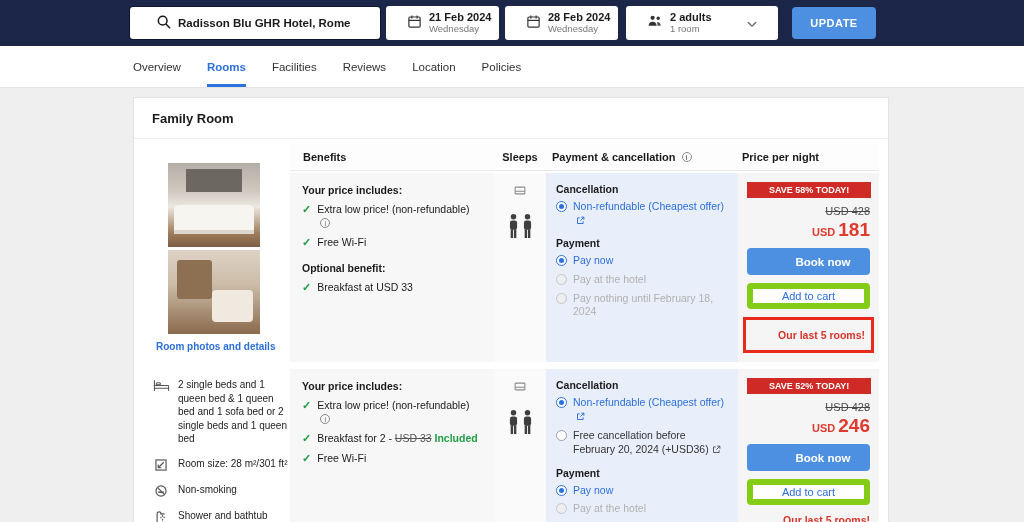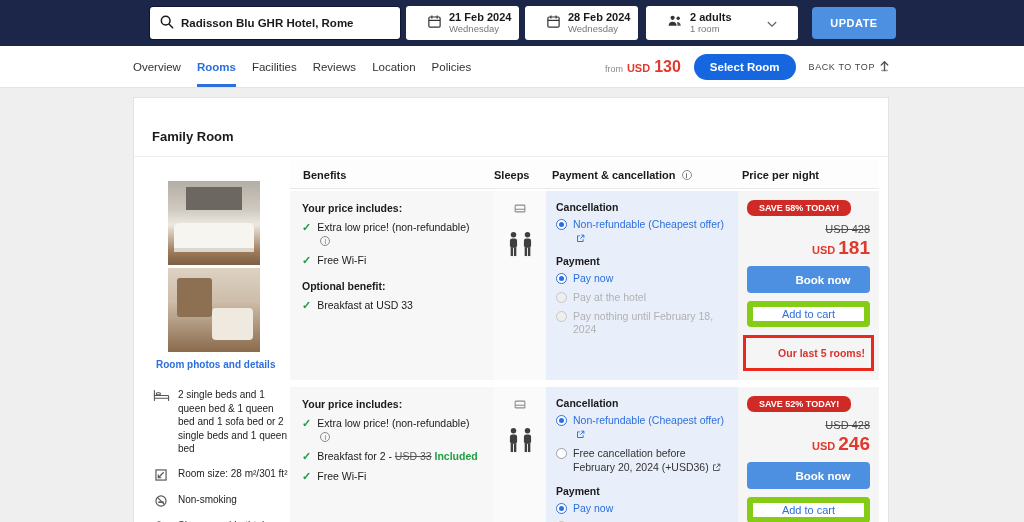--- a/index.html
+++ b/index.html
@@ -1,70 +1,70 @@
 <!DOCTYPE html>
 <html><head>
 <meta charset="utf-8">
 <style>
   * { margin:0; padding:0; box-sizing:border-box; }
   html,body { width:1024px; height:522px; overflow:hidden; }
   body { font-family:"Liberation Sans",sans-serif; background:#efeff0; color:#1a1a1a; }
 
   
   .topbar { height:46px; background:#1b2649; display:flex; align-items:center; gap:6px; padding-left:130px; }
-  .search-field { width:250px; height:32px; background:#fff; border-radius:3px; display:flex; align-items:center; gap:7px; padding:0 9px; box-shadow:0 0 0 1px #0d1530;margin-left:20px; }
+  .search-field { width:250px; height:32px; background:#fff; border-radius:3px; display:flex; align-items:center; gap:7px; padding:0 26px; box-shadow:0 0 0 1px #0d1530; }
   .search-field input { border:none; outline:none; background:transparent; width:100%; font-family:"Liberation Sans",sans-serif; font-size:11.5px; font-weight:bold; color:#1a1a1a; }
   .pill-field { height:34px; background:#fff; border-radius:3px; display:flex; align-items:center; gap:7px; padding:0 21px; cursor:pointer; }
   .date-field { width:113px; }
   .field-lines { display:flex; flex-direction:column; line-height:1.15; }
   .f-main { font-size:11px; font-weight:bold; color:#1a1a1a; white-space:nowrap; }
   .f-sub { font-size:9.5px; color:#777; }
   .occ-field { width:152px; margin-left:2px; }
   .occ-field .field-lines { flex:1; }
   .update-btn { width:84px; height:32px; margin-left:8px; background:#4d90e2; color:#fff; border:none; border-radius:4px; font-family:"Liberation Sans",sans-serif; font-size:11px; font-weight:bold; letter-spacing:.5px; cursor:pointer; }
 
   
   .subnav { height:42px; background:#fff; border-bottom:1px solid #e4e4e4; display:flex; align-items:center; padding:0 134px 0 133px; }
-  .tabs { display:flex; gap:16px; height:100%; }
+  .tabs { display:flex; gap:26px; height:100%; }
   .tab { display:flex; align-items:center; font-size:11.5px; color:#333; border-bottom:3px solid transparent; padding-top:3px; cursor:pointer; white-space:nowrap; }
   .tab.active { color:#2c6fdd; font-weight:bold; border-bottom-color:#2c6fdd; }
   .subnav-right { margin-left:auto; display:flex; align-items:center; gap:13px; }
   .from-price { display:flex; align-items:baseline; gap:4px; white-space:nowrap; }
   .from-word { font-size:9px; color:#8a8a8a; }
   .from-cur { font-size:11px; color:#e03a2f; font-weight:bold; }
   .from-amt { font-size:16px; color:#e03a2f; font-weight:bold; }
   .select-room-btn { height:26px; padding:0 16px; background:#1666e0; color:#fff; border:none; border-radius:13px; font-family:"Liberation Sans",sans-serif; font-size:11.5px; font-weight:bold; cursor:pointer; }
   .back-top { display:flex; align-items:center; gap:4px; font-size:9px; letter-spacing:.6px; color:#444; cursor:pointer; white-space:nowrap; }
 
   
   .main { padding-top:9px; }
   .card { margin-left:133px; width:756px; min-height:414px; background:#fff; border:1px solid #e3e3e3; }
-  .card-header { padding:31px 18px 12px 18px; font-size:13px; font-weight:bold; border-bottom:1px solid #efefef; }
+  .card-header { padding:13px 18px 12px 18px; font-size:13px; font-weight:bold; border-bottom:1px solid #efefef; }
   .card-body { display:flex; padding:0 9px 14px 16px; }
 
   
   .room-info { width:140px; padding:24px 0 0 2px; flex-shrink:0; }
   .photos { margin-left:16px; width:92px; cursor:pointer; }
   .photo { width:92px; height:84px; position:relative; overflow:hidden; }
   .photo-1 { background:linear-gradient(180deg,#b3aea6 0%,#cfc9bf 34%,#ece8e1 52%,#a98succes 70%,#9e7b5a 84%,#7d5f44 100%); background:linear-gradient(180deg,#b3aea6 0%,#cfc9bf 34%,#ece8e1 52%,#9e7b5a 84%,#7d5f44 100%); margin-bottom:3px; }
   .photo-1::before { content:""; position:absolute; top:7%; left:20%; width:60%; height:28%; background:#6d6761; }
   .photo-1::after { content:""; position:absolute; bottom:16%; left:6%; right:6%; height:34%; background:#f7f5f0; border-radius:5px 5px 0 0; box-shadow:inset 0 -4px 0 #ddd8cf; }
   .photo-2 { background:linear-gradient(180deg,#ddd2c4 0%,#cdbda9 40%,#a98succes 60%,#8a6a4c 100%); background:linear-gradient(180deg,#ddd2c4 0%,#cdbda9 40%,#8a6a4c 100%); }
   .photo-2::before { content:""; position:absolute; top:12%; left:10%; width:38%; height:46%; background:#8d6f52; border-radius:3px; }
   .photo-2::after { content:""; position:absolute; bottom:14%; right:8%; width:44%; height:38%; background:#efe9df; border-radius:4px; }
   .photos-link { display:block; margin:7px 0 0 4px; font-size:10px; font-weight:bold; color:#2c6fdd; text-decoration:none; cursor:pointer; }
-  .detail-list { margin-top:18px; display:flex; flex-direction:column; gap:11px; }
+  .detail-list { margin-top:26px; display:flex; flex-direction:column; gap:11px; }
   .detail-item { display:flex; gap:8px; font-size:10px; line-height:1.35; color:#222; }
   .detail-item .d-icon { width:18px; flex-shrink:0; display:flex; justify-content:center; padding-top:1px; }
 
   
   .offers { flex:1; padding-top:3px; }
   .offers-header { display:flex; align-items:center; font-size:11px; font-weight:bold; color:#1a1a1a; padding:9px 0 7px 0; border-bottom:1px solid #e8e8e8; background:#fdfdfd; }
   .oh-benefits { flex:1; padding-left:13px; }
-  .oh-sleeps { width:52px; }
+  .oh-sleeps { width:52px;text-align:center; }
   .oh-payment { width:192px; padding-left:6px; display:flex; align-items:center; gap:3px; }
   .oh-price { width:141px; padding-left:4px; }
   .offer-row { display:flex; align-items:stretch; margin-top:2px; min-height:172px; }
   .offer-row + .offer-row { margin-top:7px; }
   .cell { padding:11px 12px; }
   .cell.benefits { flex:1; background:#f7f7f7; font-size:10.5px; }
   .cell.sleeps { width:52px; background:#fafafa; padding:8px 6px; display:flex; flex-direction:column; align-items:center; gap:10px; }
   .cell.payment { width:192px; background:#e9effa; padding:10px 10px; font-size:10.5px; }
   .cell.price { width:141px; background:#f5f5f5; padding:9px 9px; display:flex; flex-direction:column; }
 
@@ -82,21 +82,21 @@
   .radio { width:11px; height:11px; border-radius:50%; border:1px solid #9aa0a6; background:#fff; flex-shrink:0; margin-top:1px; position:relative; }
   .radio.sel { border-color:#2c6fdd; }
   .radio.sel::after { content:""; position:absolute; inset:2px; border-radius:50%; background:#2c6fdd; }
   .radio.dis { border-color:#c6c6c6; background:#eee; }
   .r-label { color:#333; }
   .r-label.link { color:#2c6fdd; }
   .radio-row.disabled { cursor:default; }
   .radio-row.disabled .r-label { color:#b0b0b0; }
   .ext-ic { display:inline-block; margin-left:3px; vertical-align:-1px; }
 
-  .badge { align-self:flex-start; background:#cf2a26; color:#fff; font-size:9px; font-weight:bold; padding:3px 12px; margin-bottom:7px; white-space:nowrap;border-radius:7px; }
+  .badge { align-self:flex-start; background:#cf2a26; color:#fff; font-size:9px; font-weight:bold; padding:3px 22px; margin-bottom:7px; white-space:nowrap; }
   .old-price { text-align:right; font-size:11px; color:#4a4a4a; text-decoration:line-through; margin-bottom:2px; }
   .new-price { text-align:right; margin-bottom:7px; white-space:nowrap; }
   .np-cur { font-size:11px; color:#e03a2f; font-weight:bold; margin-right:3px; }
   .np-amt { font-size:19px; color:#e03a2f; font-weight:bold; }
   .book-btn { height:27px; width:100%; background:#4d90e2; color:#fff; border:none; border-radius:4px; font-family:"Liberation Sans",sans-serif; font-size:11.5px; font-weight:bold; cursor:pointer; margin-bottom:8px;padding-left:29px; }
   .cart-btn { height:26px; width:100%; background:#fff; color:#2c6fdd; border:6px solid #84cc16; border-radius:4px; font-family:"Liberation Sans",sans-serif; font-size:11px; cursor:pointer; }
   .urgency { margin-top:9px; text-align:right; font-size:10.5px; font-weight:bold; color:#d7342a; }
   .urgency-box { margin:8px -4px 0 -4px; border:3px solid #e8291c; padding:9px 6px; text-align:right; }
   .urgency-box .urgency { margin-top:0; }
 
@@ -169,38 +169,20 @@
 
 <div class="subnav">
   <div class="tabs">
     <div class="tab">Overview</div>
     <div class="tab active">Rooms</div>
     <div class="tab">Facilities</div>
     <div class="tab">Reviews</div>
     <div class="tab">Location</div>
     <div class="tab">Policies</div>
   </div>
-  <div class="subnav-right">
-    <div class="from-price">
-      <span class="from-word">from</span>
-      <span class="from-cur">USD</span>
-      <span class="from-amt">130</span>
-    </div>
-    <button class="select-room-btn">Select Room</button>
-    <div class="back-top">
-      <span>BACK TO TOP</span>
-      <span>
-        <svg width="11" height="13" viewBox="0 0 12 14" fill="none" stroke="#555" stroke-width="1.5" stroke-linecap="round">
-            <path d="M6 12.5V3.5"></path>
-            <path d="M2.5 6.5L6 3l3.5 3.5"></path>
-            <path d="M3 12.5h6" opacity=".6"></path>
-          </svg>
-      </span>
-    </div>
-  </div>
 </div>
 
 <div class="main">
   <div class="card">
     <div class="card-header">Family Room</div>
 
     <div class="card-body">
 
       <div class="room-info">
         <div class="photos">

